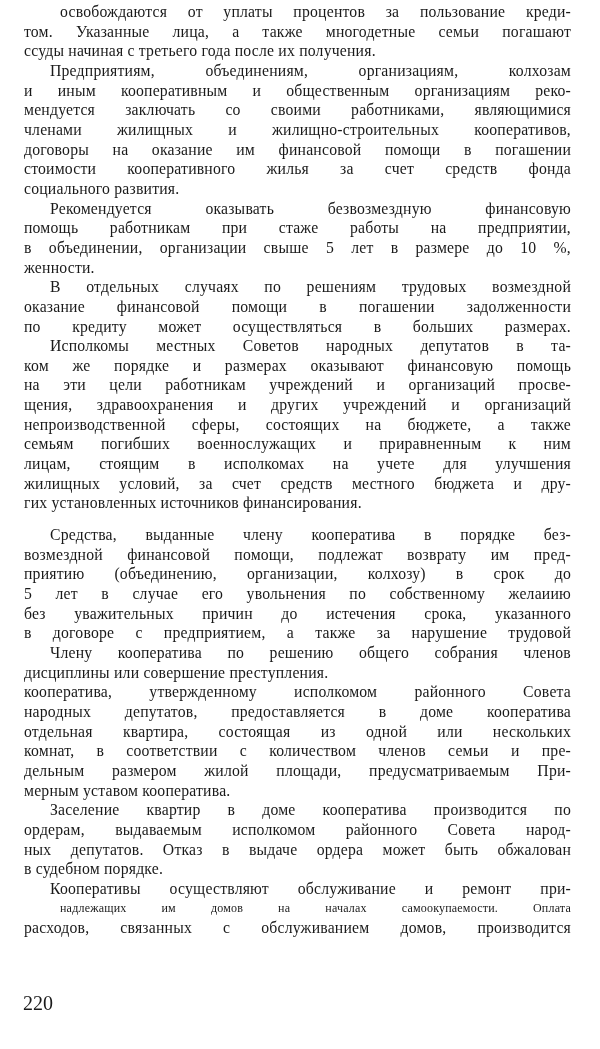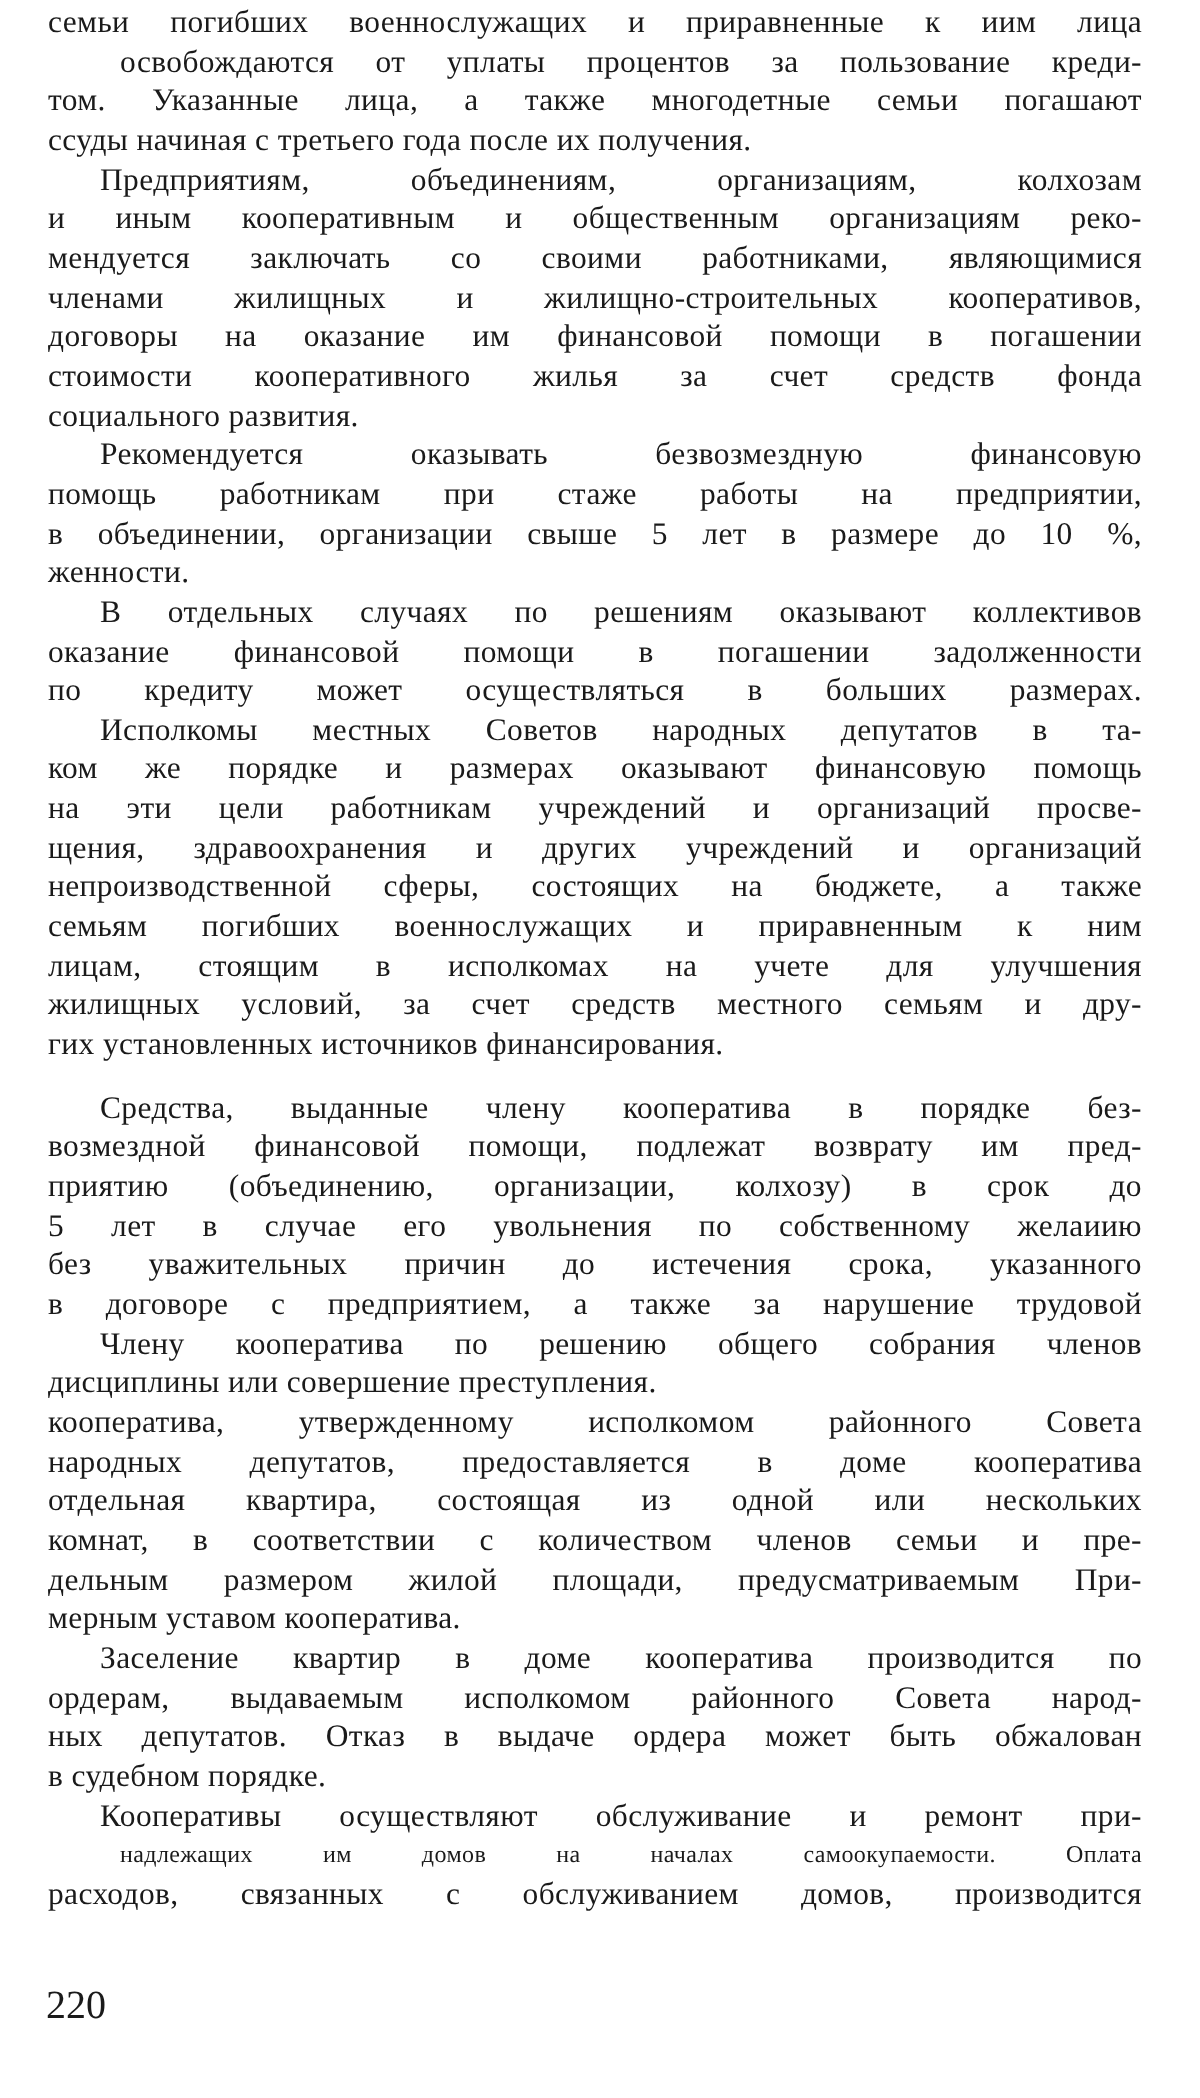--- a/index.html
+++ b/index.html
@@ -25,46 +25,45 @@
   .line.indent { padding-left: 26px; }
   .page-number {
     position: absolute; left: 23px; top: 991px;
     font-size: 20px; line-height: 24px;
   }
 </style>
 </head>
 <body>
 
 <div class="page" id="page">
-    <span class="line" style="height: 19.66px; line-height: 19.66px; font-size: 15.728px;">семьи погибших военнослужащих и приравненные к иим лица</span>
     <span class="line" style="height: 19.66px; line-height: 19.66px; font-size: 15.728px; margin-left: 36px;">освобождаются от уплаты процентов за пользование креди-</span>
     <span class="line" style="height: 19.66px; line-height: 19.66px; font-size: 15.728px;">том. Указанные лица, а также многодетные семьи погашают</span>
     <span class="line last" style="height: 19.66px; line-height: 19.66px; font-size: 15.728px;">ссуды начиная с третьего года после их получения.</span>
     <span class="line indent" style="height: 19.66px; line-height: 19.66px; font-size: 15.728px;">Предприятиям, объединениям, организациям, колхозам</span>
     <span class="line" style="height: 19.66px; line-height: 19.66px; font-size: 15.728px;">и иным кооперативным и общественным организациям реко-</span>
     <span class="line" style="height: 19.66px; line-height: 19.66px; font-size: 15.728px;">мендуется заключать со своими работниками, являющимися</span>
     <span class="line" style="height: 19.66px; line-height: 19.66px; font-size: 15.728px;">членами жилищных и жилищно-строительных кооперативов,</span>
     <span class="line" style="height: 19.66px; line-height: 19.66px; font-size: 15.728px;">договоры на оказание им финансовой помощи в погашении</span>
     <span class="line" style="height: 19.66px; line-height: 19.66px; font-size: 15.728px;">стоимости кооперативного жилья за счет средств фонда</span>
     <span class="line last" style="height: 19.66px; line-height: 19.66px; font-size: 15.728px;">социального развития.</span>
     <span class="line indent" style="height: 19.66px; line-height: 19.66px; font-size: 15.728px;">Рекомендуется оказывать безвозмездную финансовую</span>
     <span class="line" style="height: 19.66px; line-height: 19.66px; font-size: 15.728px;">помощь работникам при стаже работы на предприятии,</span>
     <span class="line" style="height: 19.66px; line-height: 19.66px; font-size: 15.728px;">в объединении, организации свыше 5 лет в размере до 10 %,</span>
     <span class="line last" style="height: 19.66px; line-height: 19.66px; font-size: 15.728px;">женности.</span>
-    <span class="line indent" style="height: 19.66px; line-height: 19.66px; font-size: 15.728px;">В отдельных случаях по решениям оказывают коллективов</span>
+    <span class="line indent" style="height: 19.66px; line-height: 19.66px; font-size: 15.728px;">В отдельных случаях по решениям трудовых возмездной</span>
     <span class="line" style="height: 19.66px; line-height: 19.66px; font-size: 15.728px;">оказание финансовой помощи в погашении задолженности</span>
     <span class="line" style="height: 19.66px; line-height: 19.66px; font-size: 15.728px;">по кредиту может осуществляться в больших размерах.</span>
     <span class="line indent" style="height: 19.66px; line-height: 19.66px; font-size: 15.728px;">Исполкомы местных Советов народных депутатов в та-</span>
     <span class="line" style="height: 19.66px; line-height: 19.66px; font-size: 15.728px;">ком же порядке и размерах оказывают финансовую помощь</span>
     <span class="line" style="height: 19.66px; line-height: 19.66px; font-size: 15.728px;">на эти цели работникам учреждений и организаций просве-</span>
     <span class="line" style="height: 19.66px; line-height: 19.66px; font-size: 15.728px;">щения, здравоохранения и других учреждений и организаций</span>
     <span class="line" style="height: 19.66px; line-height: 19.66px; font-size: 15.728px;">непроизводственной сферы, состоящих на бюджете, а также</span>
     <span class="line" style="height: 19.66px; line-height: 19.66px; font-size: 15.728px;">семьям погибших военнослужащих и приравненным к ним</span>
     <span class="line" style="height: 19.66px; line-height: 19.66px; font-size: 15.728px;">лицам, стоящим в исполкомах на учете для улучшения</span>
-    <span class="line" style="height: 19.66px; line-height: 19.66px; font-size: 15.728px;">жилищных условий, за счет средств местного семьям и дру-</span>
+    <span class="line" style="height: 19.66px; line-height: 19.66px; font-size: 15.728px;">жилищных условий, за счет средств местного бюджета и дру-</span>
     <span class="line last" style="height: 19.66px; line-height: 19.66px; font-size: 15.728px;">гих установленных источников финансирования.</span>
     <span class="line indent" style="height: 19.66px; line-height: 19.66px; font-size: 15.728px; margin-top: 12px;">Средства, выданные члену кооператива в порядке без-</span>
     <span class="line" style="height: 19.66px; line-height: 19.66px; font-size: 15.728px;">возмездной финансовой помощи, подлежат возврату им пред-</span>
     <span class="line" style="height: 19.66px; line-height: 19.66px; font-size: 15.728px;">приятию (объединению, организации, колхозу) в срок до</span>
     <span class="line" style="height: 19.66px; line-height: 19.66px; font-size: 15.728px;">5 лет в случае его увольнения по собственному желаиию</span>
     <span class="line" style="height: 19.66px; line-height: 19.66px; font-size: 15.728px;">без уважительных причин до истечения срока, указанного</span>
     <span class="line" style="height: 19.66px; line-height: 19.66px; font-size: 15.728px;">в договоре с предприятием, а также за нарушение трудовой</span>
     <span class="line indent" style="height: 19.66px; line-height: 19.66px; font-size: 15.728px;">Члену кооператива по решению общего собрания членов</span>
     <span class="line last" style="height: 19.66px; line-height: 19.66px; font-size: 15.728px;">дисциплины или совершение преступления.</span>
     <span class="line" style="height: 19.66px; line-height: 19.66px; font-size: 15.728px;">кооператива, утвержденному исполкомом районного Совета</span>

